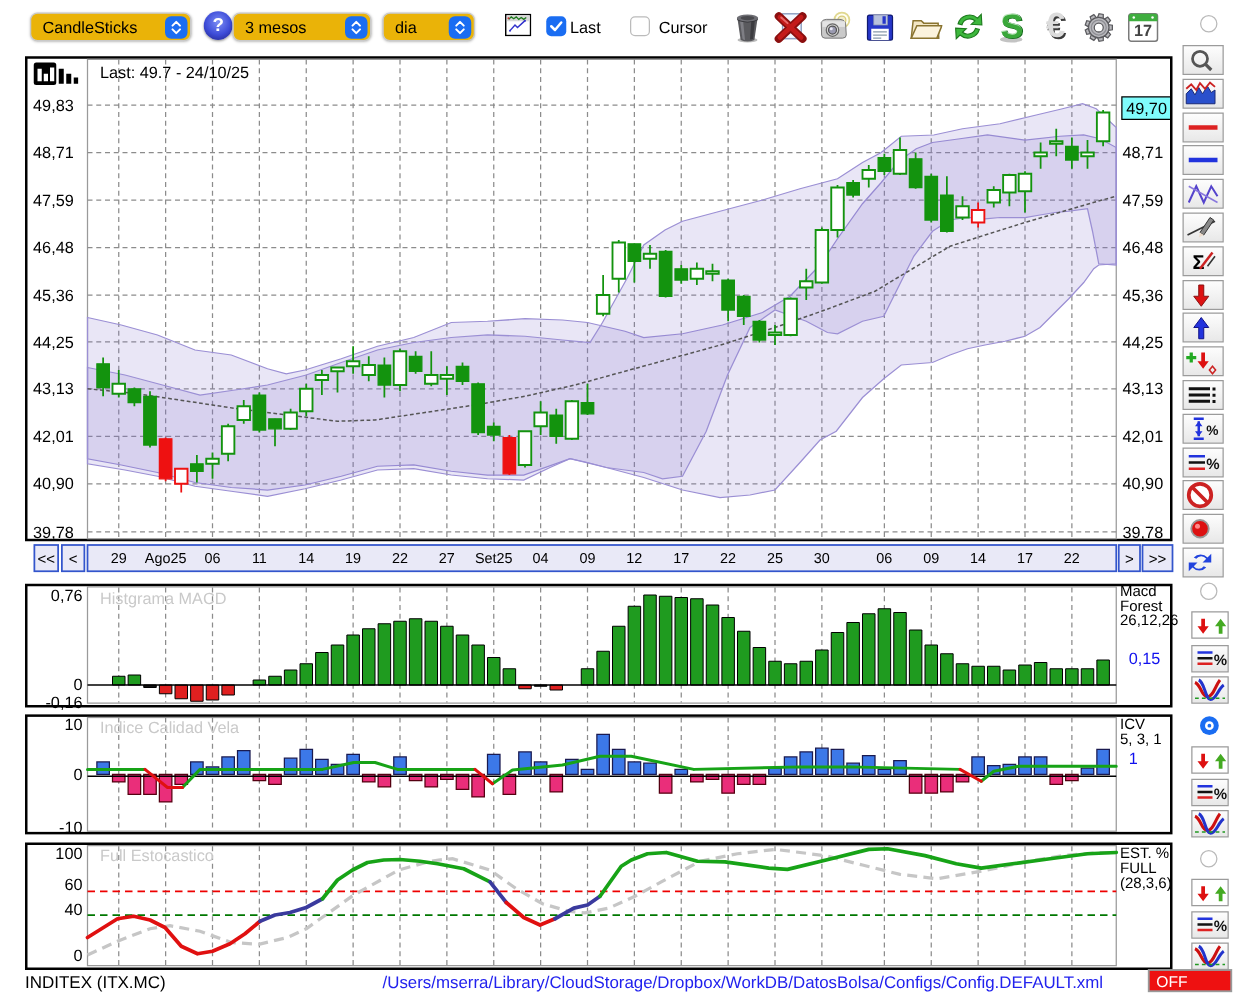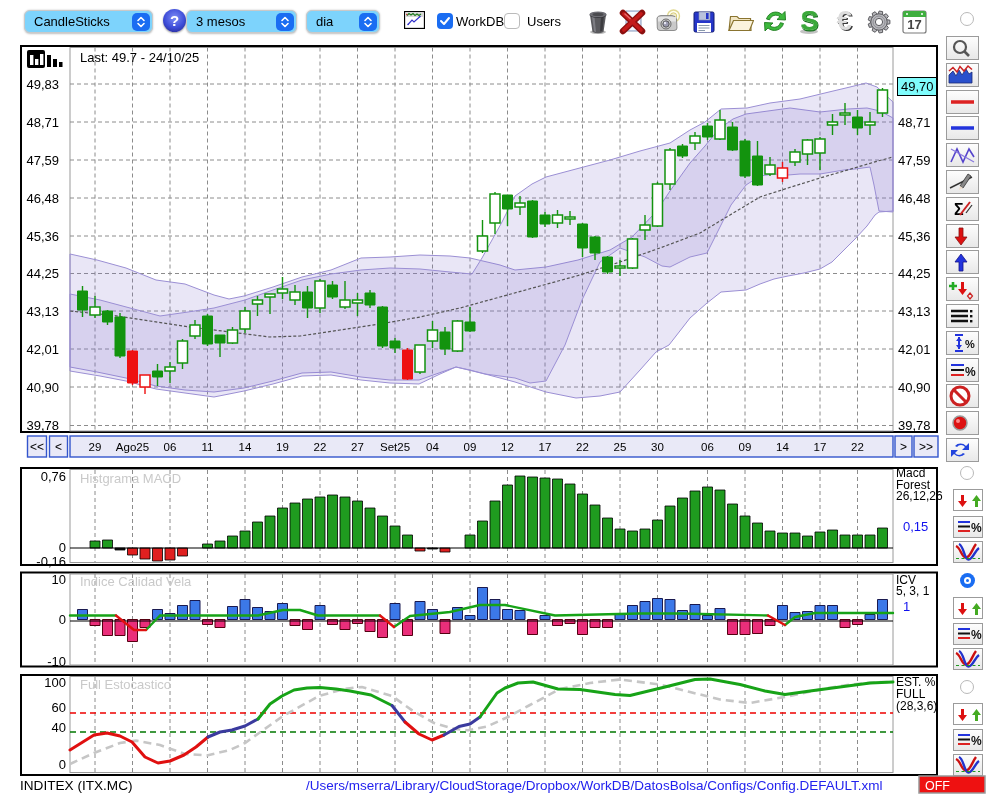--- a/index.html
+++ b/index.html
@@ -1,16 +1,16 @@
 <!DOCTYPE html>
 <html><head><meta charset="utf-8"><style>
 *{margin:0;padding:0;box-sizing:border-box;}
 body{width:1000px;height:800px;font-family:"Liberation Sans",sans-serif;background:#fff;position:relative;overflow:hidden;}
 .abs{position:absolute;}
-.dd{position:absolute;top:10px;height:23px;background:#7dd3fc;border:1px solid #c9c9c9;border-radius:6px;box-shadow:0 0.5px 2px rgba(0,0,0,0.25);font-size:13px;line-height:21px;padding-left:9px;color:#000;}
+.dd{position:absolute;top:10px;height:23px;background:#eab308;border:1px solid #c9c9c9;border-radius:6px;box-shadow:0 0.5px 2px rgba(0,0,0,0.25);font-size:13px;line-height:21px;padding-left:9px;color:#000;}
 .chev{position:absolute;right:2px;top:2px;width:18px;height:18px;border-radius:5px;background:#1a6df2;}
 .chev svg{display:block;margin:2px auto;}
 .cb{position:absolute;top:13px;width:16px;height:16px;border-radius:4px;}
 .lbl{position:absolute;top:14px;font-size:13px;color:#000;}
 .sbtn{position:absolute;left:946px;width:33px;height:24px;background:linear-gradient(#fdfdfd,#e8e8e8);border:1px solid #9b9b9b;}
 .pbtn{position:absolute;width:30px;height:22px;background:#fff;border:1px solid #9b9b9b;}
 .radio{position:absolute;width:14px;height:14px;border-radius:50%;border:1.5px solid #b9b9b9;background:#fff;}
 </style></head><body>
 <svg class="abs" style="left:0;top:0" width="1000" height="800">
 <rect x="21" y="46" width="916" height="386" fill="#fff" stroke="#000" stroke-width="2"></rect>
@@ -162,23 +162,23 @@
     <rect x="1.5" y="1.5" width="18" height="4.5" fill="#d8d8d8"></rect>
     <path d="M3 4.5 L5 2.5 L7 4 L9 2.5 L11 4.5 L13 3 L15 4.5 L17 3" stroke="#1d7a1d" stroke-width="1.1" fill="none"></path>
     <path d="M4 13.5 L8 9 L10 11 L16 5.5" stroke="#3333cc" stroke-width="1.2" fill="none"></path>
     <circle cx="4" cy="13.5" r="0.8" fill="#3333cc"></circle>
     <circle cx="16" cy="5.5" r="0.8" fill="#3333cc"></circle>
     <circle cx="2.8" cy="3.5" r="0.8" fill="#cc3333"></circle>
   </svg>
 <div class="cb" style="left:437px;background:#1a6df2;"><svg width="16" height="16" viewBox="0 0 16 16">
       <path d="M4 8 L7 11 L12 5" stroke="#fff" stroke-width="2" fill="none" stroke-linecap="round" stroke-linejoin="round"></path>
     </svg></div>
-<div class="lbl" style="left:456px;">WorkDB</div>
+<div class="lbl" style="left:456px;">Last</div>
 <div class="cb" style="left:504px;background:#fff;border:1px solid #bbb;"></div>
-<div class="lbl" style="left:527px;">Users</div>
+<div class="lbl" style="left:527px;">Cursor</div>
 <svg class="abs" style="left:584px;top:8px" width="28" height="27" viewBox="0 0 28 27">
     <ellipse cx="14" cy="24" rx="8" ry="2" fill="#bbb"></ellipse>
     <path d="M6 7 L8.5 24 Q14 26.5 19.5 24 L22 7 Z" fill="#5a5a5e"></path>
     <path d="M8 9 L10 23 Q11 24 12 24 L10.5 9 Z" fill="#7e7e84"></path>
     <path d="M17 9 L16 23.5 Q18 23.5 18.5 22.5 L19.8 9 Z" fill="#3c3c40"></path>
     <ellipse cx="14" cy="7" rx="8.5" ry="2.9" fill="#2e2e32"></ellipse>
     <ellipse cx="14" cy="6.4" rx="8.5" ry="2.9" fill="#6e6e74"></ellipse>
     <ellipse cx="14" cy="6.4" rx="5.5" ry="1.7" fill="#4a4a4e"></ellipse>
   </svg>
 <svg class="abs" style="left:619px;top:8px" width="28" height="27" viewBox="0 0 28 27">

